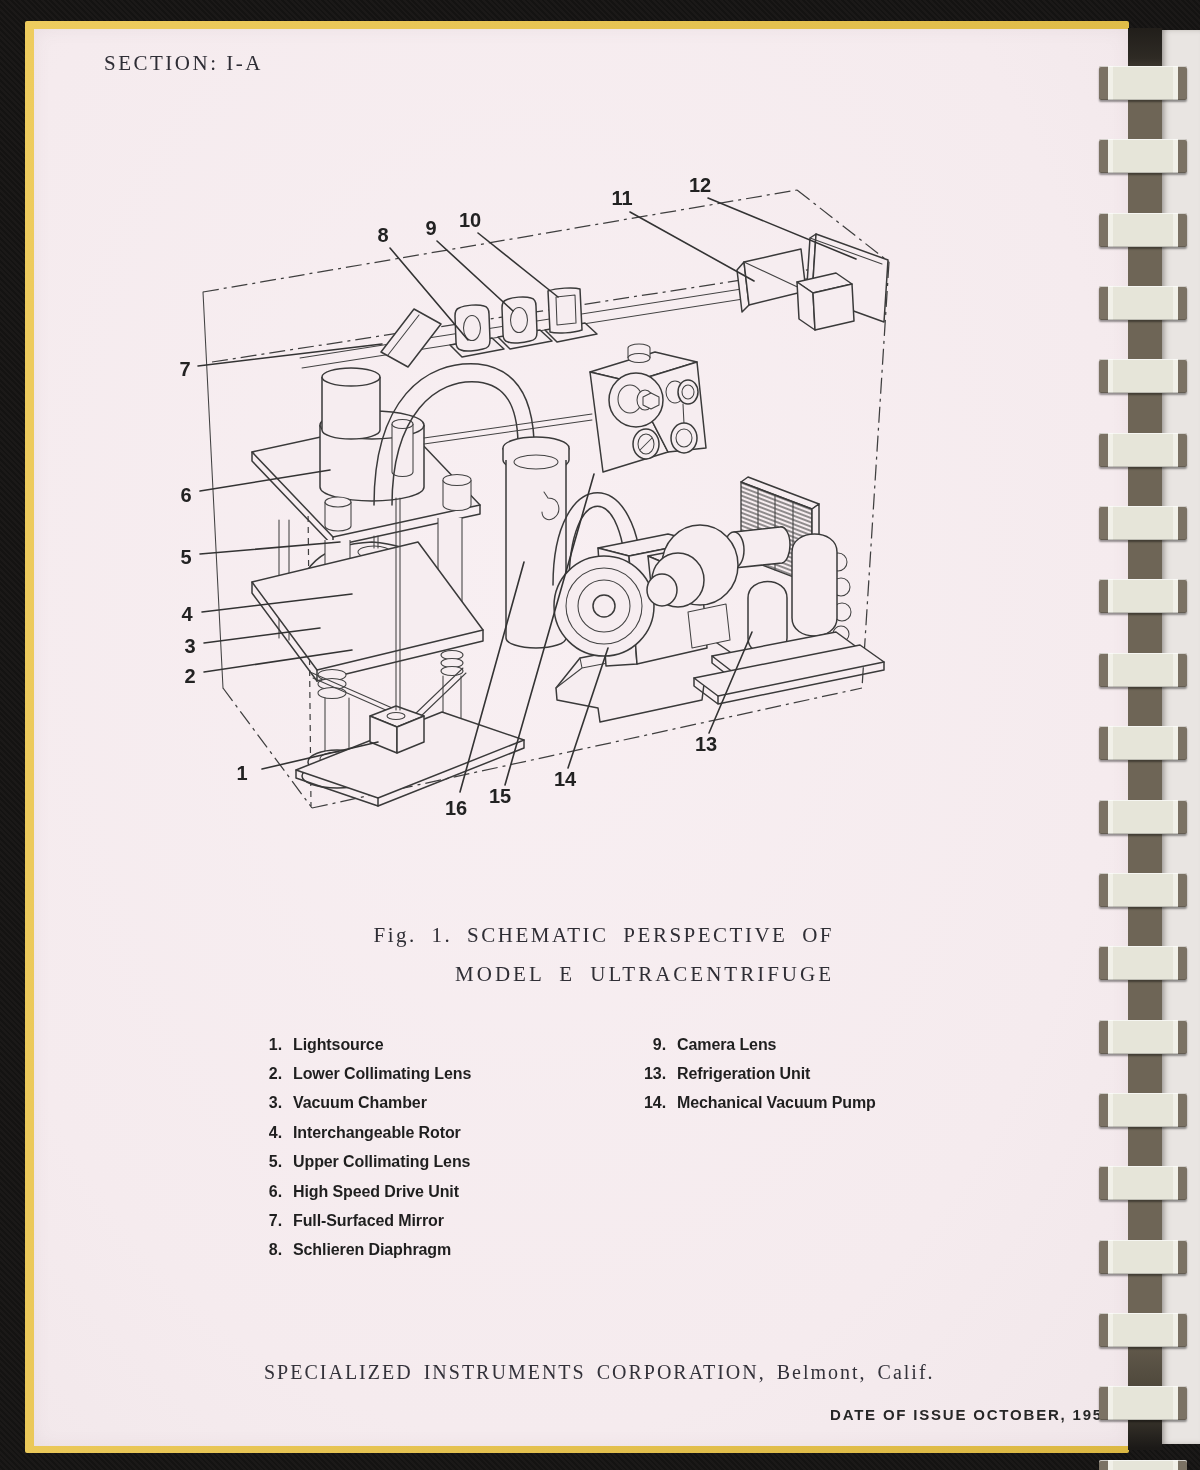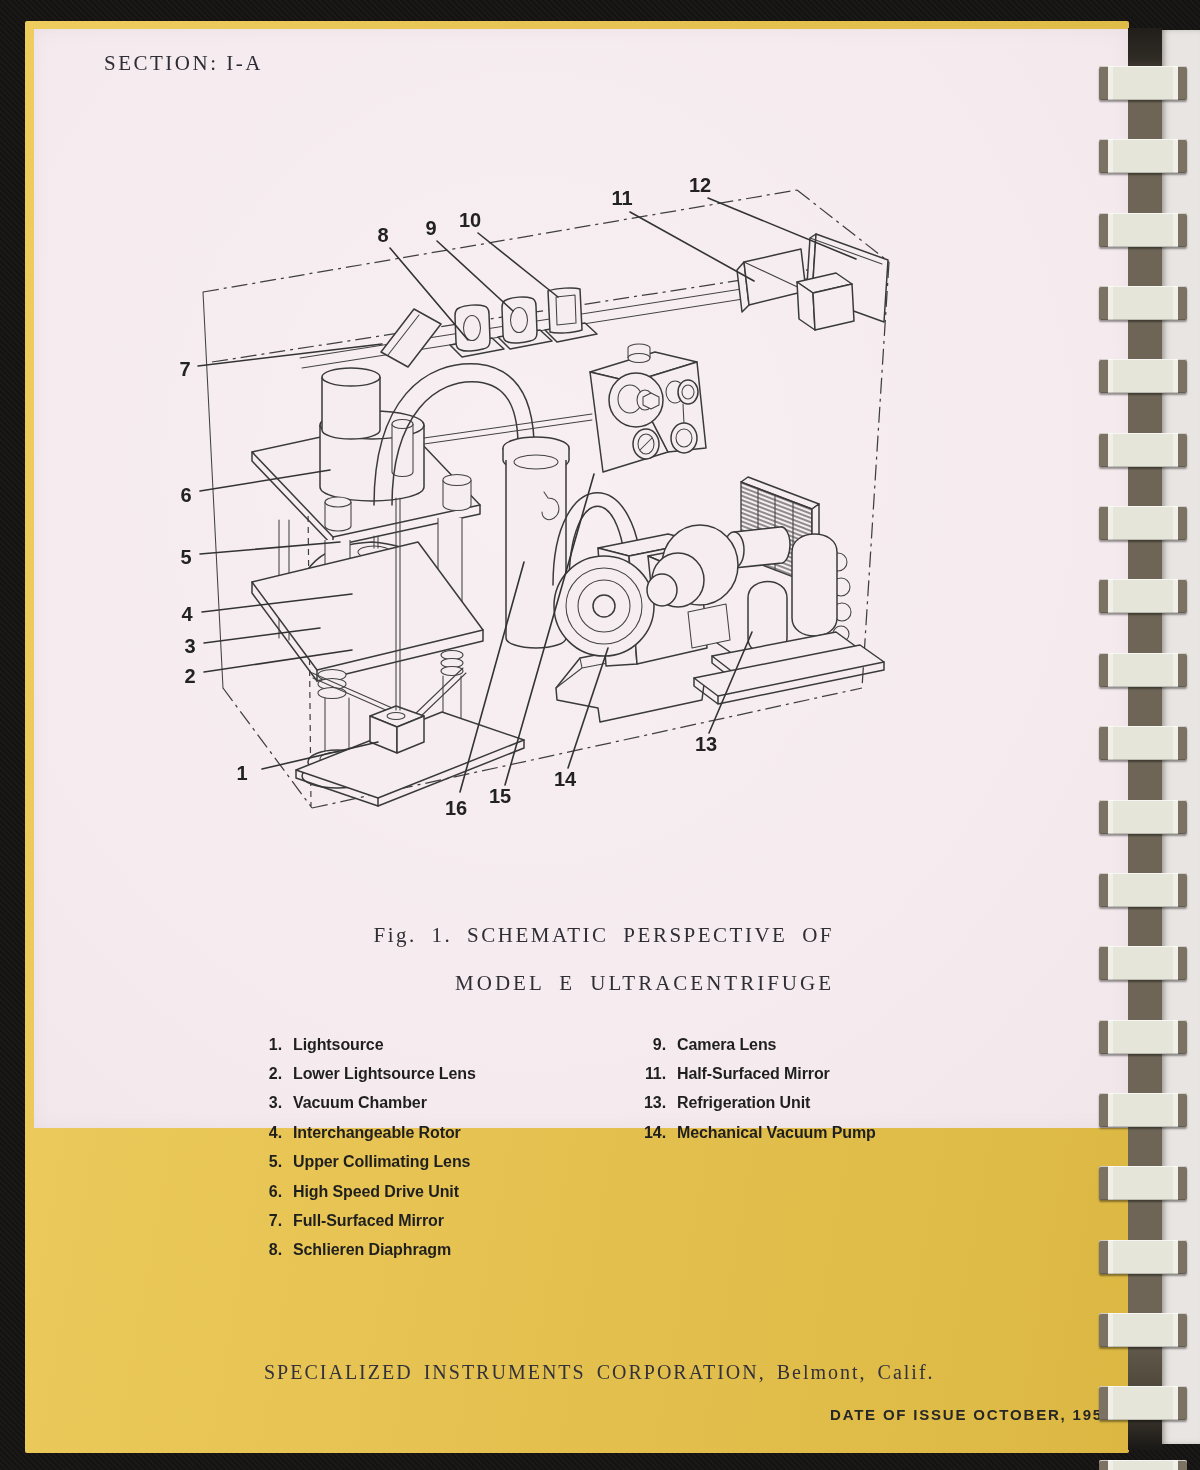--- a/index.html
+++ b/index.html
@@ -8,21 +8,21 @@
     background-color:#191716;
     background-image:repeating-linear-gradient(45deg,#1b1918 0 2px,#141312 2px 4px);
     font-family:"Liberation Sans",sans-serif;
   }
   .sheet-yellow{
     position:absolute;left:25px;top:21px;width:1104px;height:1432px;
     background:linear-gradient(100deg,#eecc5e,#dcb843);
     border-radius:2px;
   }
   .page{
-    position:absolute;left:34px;top:29px;width:1094px;height:1099px;
+    position:absolute;left:34px;top:29px;width:1094px;height:1417px;
     background:radial-gradient(ellipse at 45% 40%, #f8eff2 0%, #f5ebee 70%, #f1e7ea 100%);
     box-shadow:inset 0 0 18px rgba(120,90,100,0.08);
   }
   .section-header{
     position:absolute;left:70px;top:22px;
     font-family:"Liberation Serif",serif;font-size:21px;letter-spacing:2.5px;
     color:#2e2d35;
   }
   svg.schematic{position:absolute;left:116px;top:131px;}
   svg.schematic .ln{fill:none;stroke:#3a3a3a;stroke-width:1.5;stroke-linecap:round;stroke-linejoin:round;}
@@ -34,21 +34,21 @@
   svg.schematic .ldr{fill:none;stroke:#333;stroke-width:1.6;stroke-linecap:round;}
   svg.schematic text.co{
     font-family:"Liberation Sans",sans-serif;font-weight:700;font-size:20px;
     fill:#222;text-anchor:middle;
   }
   .fig-caption{
     position:absolute;left:230px;top:894px;width:570px;text-align:right;
     font-family:"Liberation Serif",serif;font-size:21px;color:#2f2e35;
     letter-spacing:2.5px;word-spacing:7px;
   }
-  .fig-caption .cap2{margin-top:23px;letter-spacing:3px;}
+  .fig-caption .cap2{margin-top:14px;letter-spacing:3px;}
   .pl-col{position:absolute;top:1001px;color:#1f1f1f;}
   .pl-col.left{left:212px;}
   .pl-col.right{left:596px;}
   .pl-row{height:29.4px;display:flex;align-items:center;
     font-family:"Liberation Sans",sans-serif;font-weight:700;font-size:16px;letter-spacing:-0.1px;white-space:nowrap;}
   .pl-row .num{display:inline-block;width:36px;text-align:right;margin-right:11px;}
   .footer-line{
     position:absolute;left:230px;top:1332px;width:660px;text-align:center;
     font-family:"Liberation Serif",serif;font-size:20px;color:#33323a;
     letter-spacing:2px;word-spacing:4px;white-space:nowrap;
@@ -347,21 +347,21 @@
       <div class="cap2">MODEL E ULTRACENTRIFUGE</div>
     </div>
 
     <div class="pl-col left">
       <div class="pl-row">
           <span class="num">1.</span>
           <span>Lightsource</span>
         </div>
       <div class="pl-row">
           <span class="num">2.</span>
-          <span>Lower Lightsource Lens</span>
+          <span>Lower Collimating Lens</span>
         </div>
       <div class="pl-row">
           <span class="num">3.</span>
           <span>Vacuum Chamber</span>
         </div>
       <div class="pl-row">
           <span class="num">4.</span>
           <span>Interchangeable Rotor</span>
         </div>
       <div class="pl-row">
@@ -379,24 +379,20 @@
       <div class="pl-row">
           <span class="num">8.</span>
           <span>Schlieren Diaphragm</span>
         </div>
     </div>
 
     <div class="pl-col right">
       <div class="pl-row">
           <span class="num">9.</span>
           <span>Camera Lens</span>
-        </div>
-      <div class="pl-row">
-          <span class="num">11.</span>
-          <span>Half-Surfaced Mirror</span>
         </div>
       <div class="pl-row">
           <span class="num">13.</span>
           <span>Refrigeration Unit</span>
         </div>
       <div class="pl-row">
           <span class="num">14.</span>
           <span>Mechanical Vacuum Pump</span>
         </div>
     </div>

